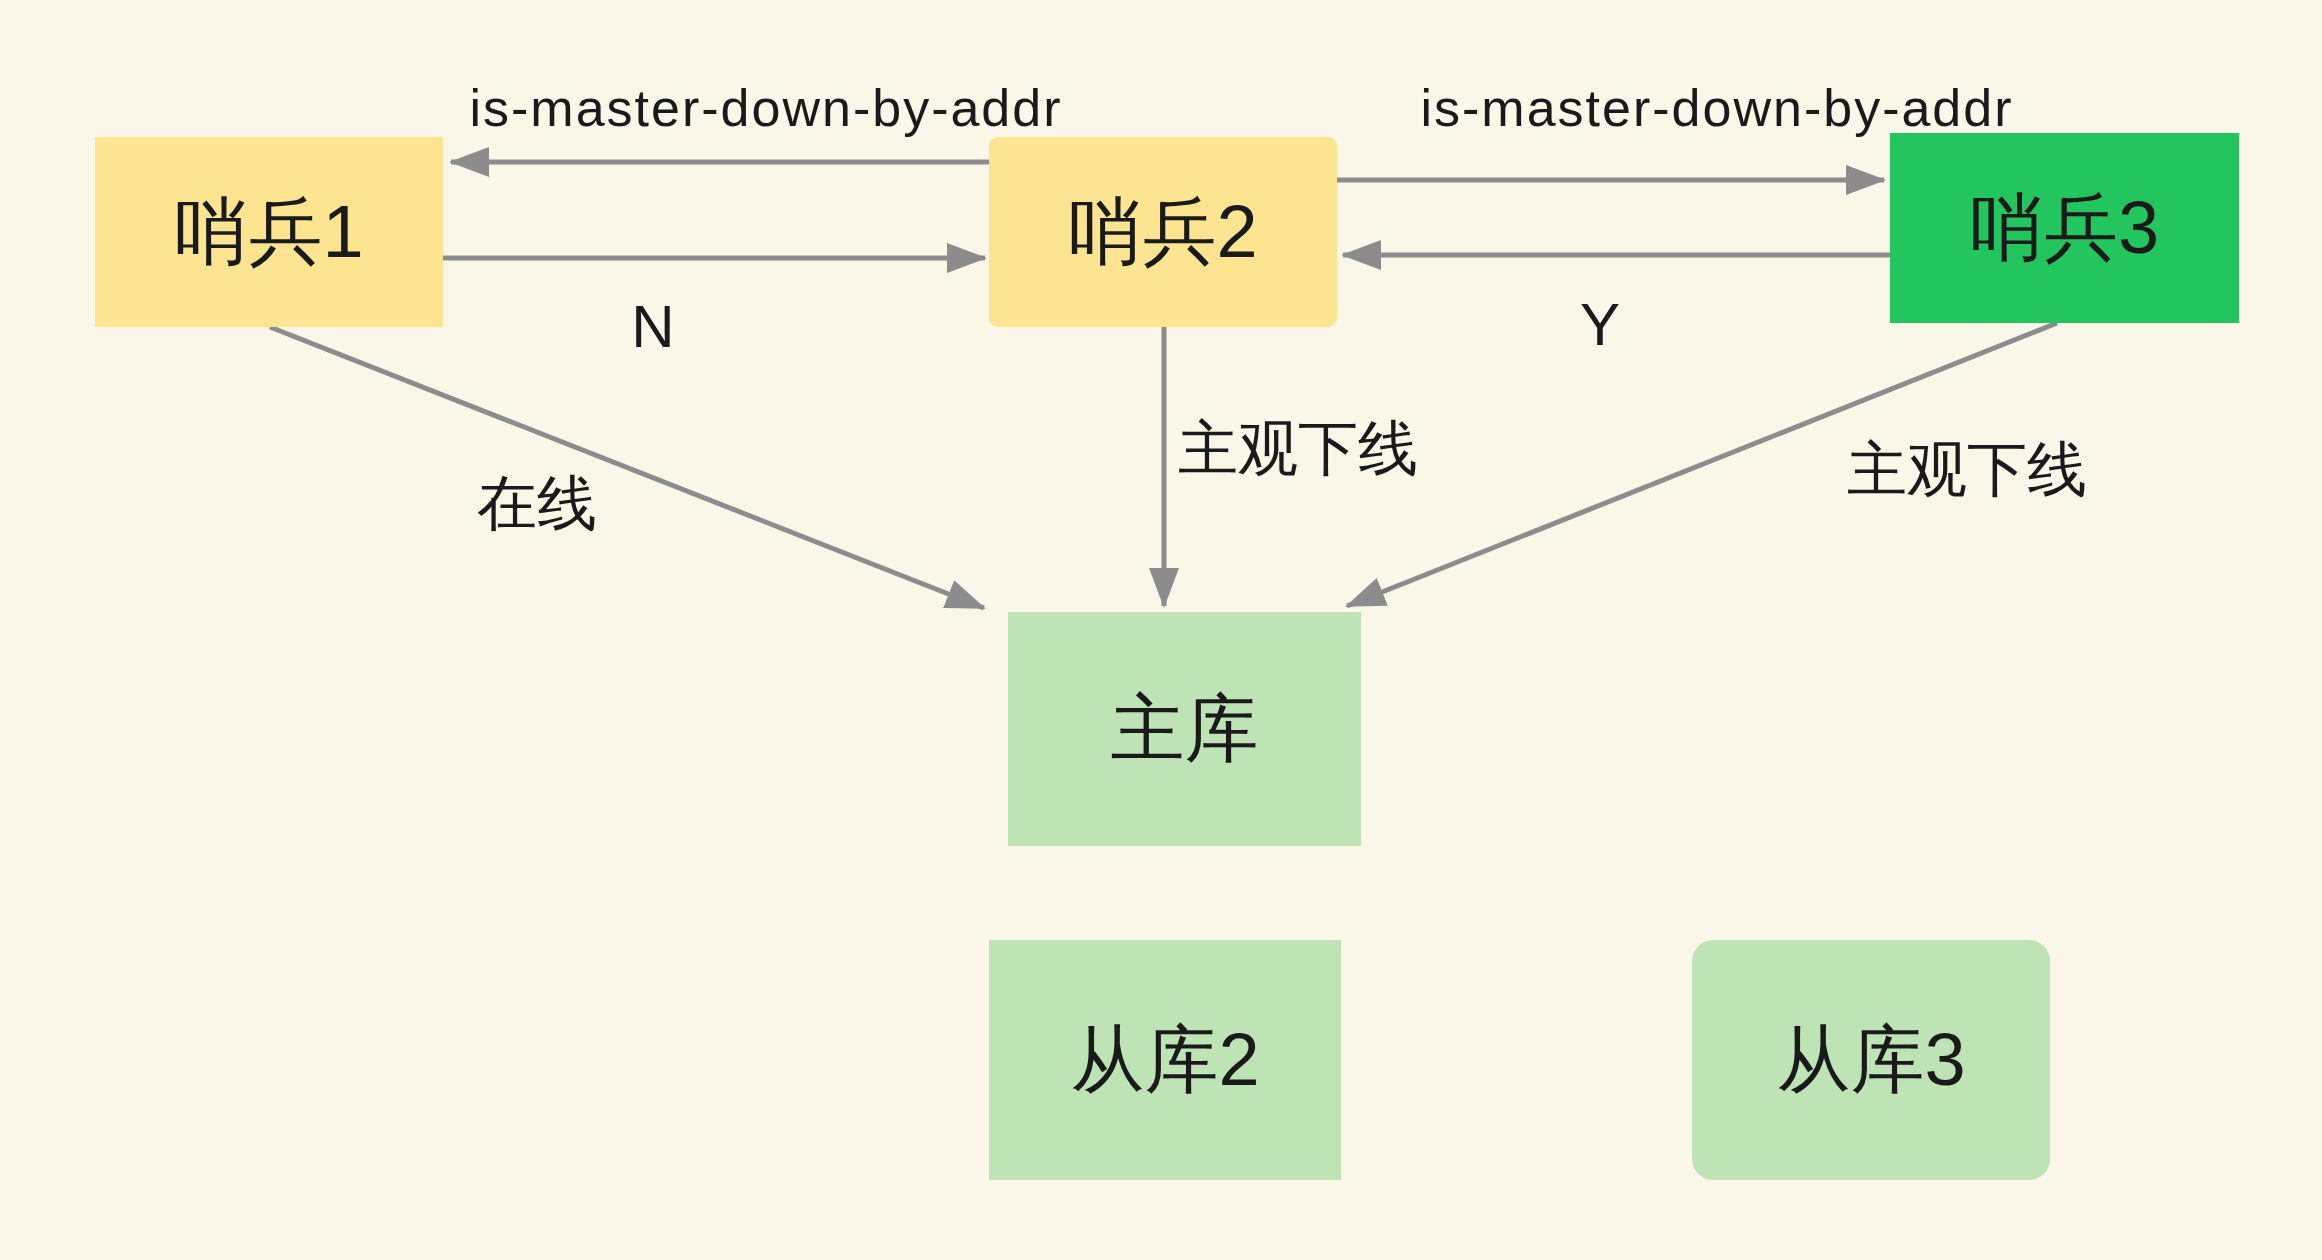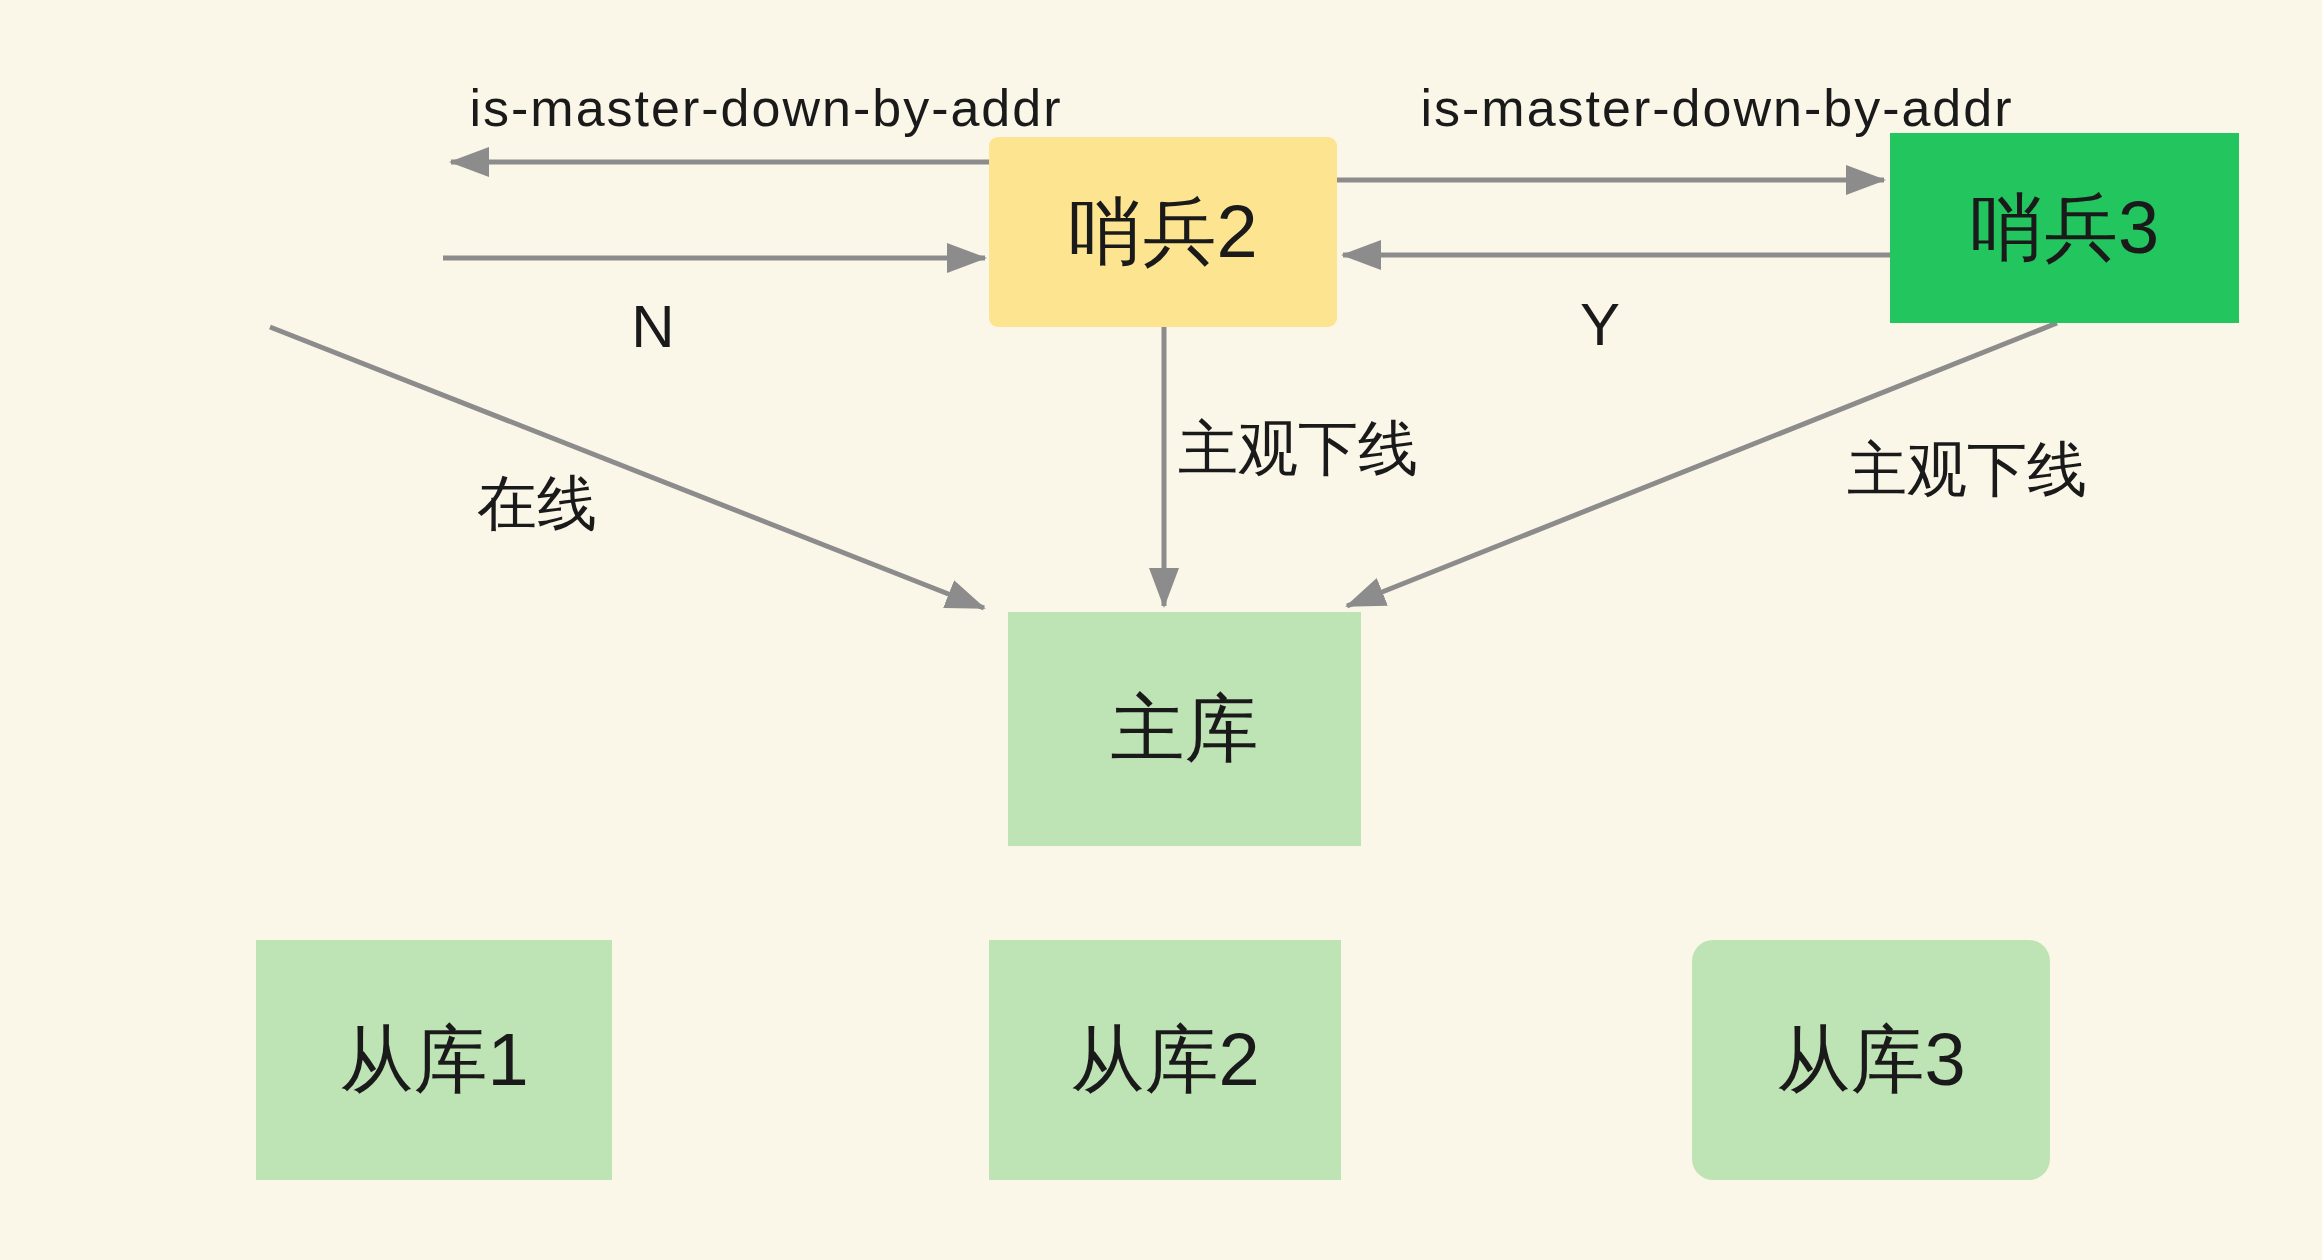--- a/index.html
+++ b/index.html
@@ -61,34 +61,34 @@
       <line x1="989" y1="162" x2="451" y2="162" marker-end="url(#arrow)"></line>
       <line x1="443" y1="258" x2="985" y2="258" marker-end="url(#arrow)"></line>
       <line x1="1337" y1="180" x2="1884" y2="180" marker-end="url(#arrow)"></line>
       <line x1="1890" y1="255" x2="1343" y2="255" marker-end="url(#arrow)"></line>
       <line x1="270" y1="327" x2="984" y2="608" marker-end="url(#arrow)"></line>
       <line x1="1164" y1="327" x2="1164" y2="606" marker-end="url(#arrow)"></line>
       <line x1="2057" y1="323" x2="1347" y2="606" marker-end="url(#arrow)"></line>
     </g>
   </svg>
 
+  <div class="node" style="left: 95px; top: 137px; width: 348px; height: 190px; background-color: rgb(252, 228, 145);">
+    <span class="node-label">哨兵1</span>
+  </div>
   <div class="node" style="left: 989px; top: 137px; width: 348px; height: 190px; background-color: rgb(252, 228, 145); border-radius: 9px;">
     <span class="node-label">哨兵2</span>
   </div>
   <div class="node" style="left: 1890px; top: 133px; width: 349px; height: 190px; background-color: #22c55e;">
     <span class="node-label">哨兵3</span>
   </div>
 
   <div class="node" style="left: 988px; top: 612px; width: 353px; height: 234px; background-color: rgb(190, 227, 181); margin-left: 20px;">
     <span class="node-label">主库</span>
   </div>
 
-  <div class="node" style="left: 256px; top: 940px; width: 356px; height: 240px; background-color: rgb(190, 227, 181);">
-    <span class="node-label">从库1</span>
-  </div>
   <div class="node" style="left: 989px; top: 940px; width: 352px; height: 240px; background-color: rgb(190, 227, 181);">
     <span class="node-label">从库2</span>
   </div>
   <div class="node" style="left: 1692px; top: 940px; width: 358px; height: 240px; background-color: rgb(190, 227, 181); border-radius: 21px;">
     <span class="node-label">从库3</span>
   </div>
 
   <div class="edge-label latin" style="left:766px; top:93px;">is-master-down-by-addr</div>
   <div class="edge-label latin" style="left:1717px; top:93px;">is-master-down-by-addr</div>
   <div class="edge-label" style="left:653px; top:327px;">N</div>

